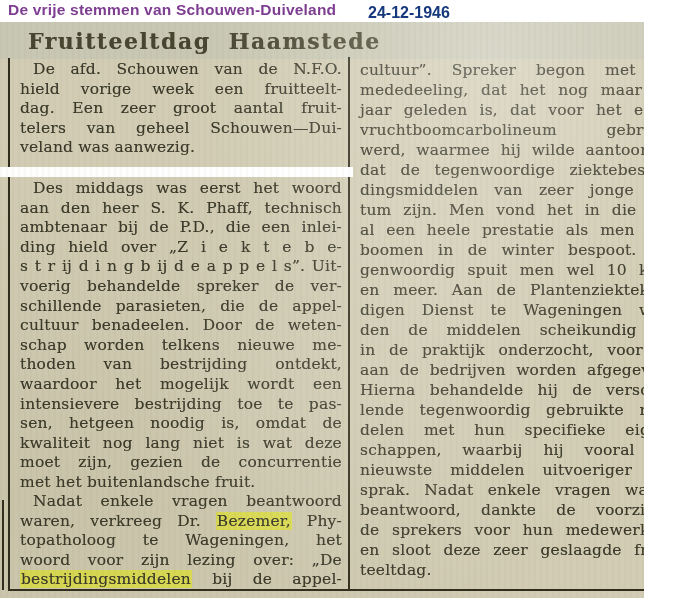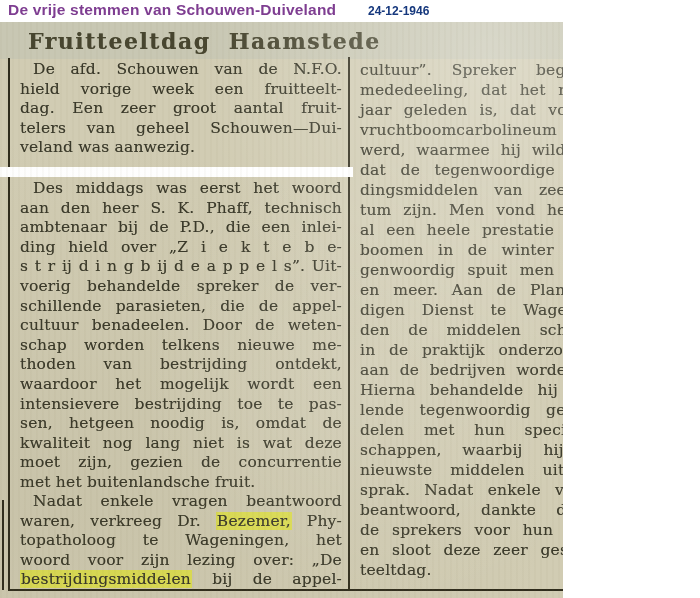--- a/index.html
+++ b/index.html
@@ -2,28 +2,28 @@
 <html style="--source-title: #7e3d91; --date-text: #16387d; --paper: #d1ccb3; --headline-band: #c8c7b3; --ink: #3a392a; --highlight: #dedf55; --rule: #2f2c1c; --gap-band: #ffffff;"><head>
 <meta charset="utf-8">
 <style>
   :root{
     --source-title:#7e3d91; --date-text:#16387d; --paper:#d1ccb3;
     --headline-band:#c8c7b3; --ink:#3a392a; --highlight:#dedf55;
     --rule:#2f2c1c; --gap-band:#ffffff;
   }
   *{box-sizing:border-box;}
   html,body{margin:0;padding:0;background:#fff;}
-  .page{position:relative;width:563px;height:598px;overflow:hidden;background:#fff;
+  .page{position:relative;width:644px;height:598px;overflow:hidden;background:#fff;
         font-family:"DejaVu Serif",serif;}
   
   .topbar{position:absolute;left:0;top:0;width:700px;height:22px;background:#fff;}
   .src{position:absolute;left:8px;top:1px;font-family:"Liberation Sans",sans-serif;
        font-weight:bold;font-size:15.5px;letter-spacing:.2px;color:var(--source-title);white-space:nowrap;}
   .date{position:absolute;left:368px;top:4px;font-family:"Liberation Sans",sans-serif;
-        font-weight:bold;font-size:12px;color:var(--date-text);white-space:nowrap;}
+        font-weight:bold;font-size:16px;color:var(--date-text);white-space:nowrap;}
   
   .scan{position:absolute;left:0;top:22px;width:700px;height:576px;background:var(--paper);}
   .headline-band{position:absolute;left:0;top:0;width:700px;height:37px;background:var(--headline-band);}
   .headline{margin:0;position:absolute;left:28px;top:6px;font-family:"DejaVu Serif",serif;
             font-weight:bold;font-size:22px;letter-spacing:1.5px;word-spacing:9px;color:#47452f;
             text-shadow:0 0 .6px rgba(60,58,40,.55);white-space:nowrap;}
   
   .rule{position:absolute;width:2px;background:var(--rule);z-index:2;}
   .rule-left{left:8px;top:36px;height:532px;}
   .rule-mid{left:348px;top:35px;height:534px;}

